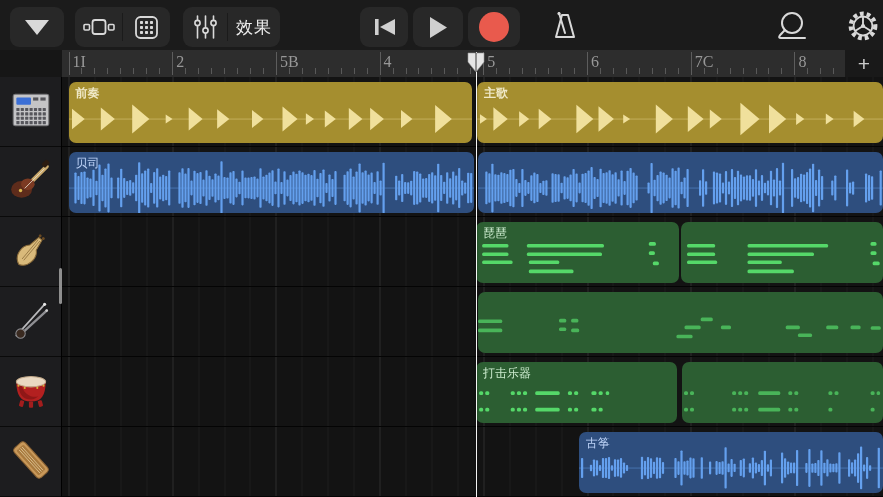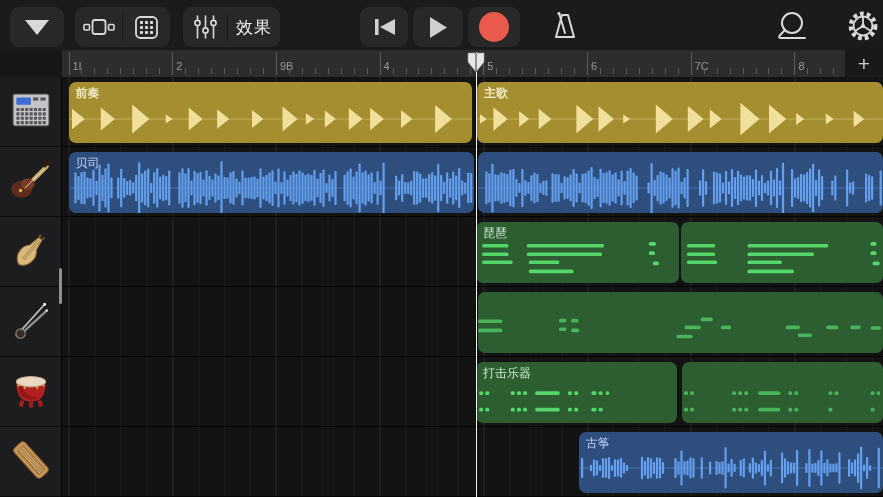--- a/index.html
+++ b/index.html
@@ -20,21 +20,21 @@
     background:transparent; border:none; color:#e3e3e3; height:100%;
     display:flex; align-items:center; justify-content:center; cursor:pointer;
   }
   .seg .divider { width:1px; background:#1b1b1b; margin:6px 0; }
   .effects-label { font-size:17px; color:#ececec; letter-spacing:1px; }
   .icon-btn { position:absolute; top:8px; background:transparent; border:none; cursor:pointer; display:flex; align-items:center; justify-content:center; }
   .rec-dot { width:30px; height:30px; border-radius:50%; display:block; }
   
   .ruler-left { position:absolute; left:0; top:50px; width:62px; height:27px; background:#161616; z-index:20; }
   .ruler { position:absolute; left:62px; top:50px; width:783px; height:27px; background:#2d2d2d; overflow:hidden; z-index:20; cursor:pointer; }
-  .ruler .bar-label { position:absolute; top:10px; font-size:11px; color:#989898; }
+  .ruler .bar-label { position:absolute; top:3px; font-size:16px; color:#989898;font-family:Liberation Serif, serif; }
   .ruler .bar-tick { position:absolute; top:2px; width:1px; height:23px; background:#5d5d5d; }
   .ruler .tick { position:absolute; bottom:3px; width:1px; height:6px; background:#595959; }
   .plus-zone { position:absolute; left:845px; top:50px; width:38px; height:27px; background:#191919; z-index:21; display:flex; align-items:center; justify-content:center; }
   .plus-zone button { background:transparent; border:none; color:#c9c9c9; font-size:21px; line-height:1; cursor:pointer; padding:0 6px; }
   
   .headers { position:absolute; left:0; top:77px; width:62px; height:420px; background:#1d1d1f; border-right:1px solid #000; z-index:10; }
   .hrow { position:relative; width:100%; height:70px; border-bottom:1px solid #0a0a0a; display:flex; align-items:center; justify-content:center; cursor:pointer; }
   .scroll-thumb { position:absolute; left:59px; top:268px; width:3px; height:36px; background:#8f8f8f; border-radius:2px; z-index:15; cursor:grab; }
   
   .timeline {
@@ -178,21 +178,21 @@
       <div class="bar-tick" style="left: 110.2px;"></div>
       <span class="bar-label" style="left: 114.2px;">2</span>
       <div class="tick" style="left: 123.162px;"></div>
       <div class="tick" style="left: 136.125px;"></div>
       <div class="tick" style="left: 149.088px;"></div>
       <div class="tick" style="left: 162.05px;"></div>
       <div class="tick" style="left: 175.012px;"></div>
       <div class="tick" style="left: 187.975px;"></div>
       <div class="tick" style="left: 200.938px;"></div>
       <div class="bar-tick" style="left: 213.9px;"></div>
-      <span class="bar-label" style="left: 217.9px;">9B</span>
+      <span class="bar-label" style="left: 217.9px;">5B</span>
       <div class="tick" style="left: 226.863px;"></div>
       <div class="tick" style="left: 239.825px;"></div>
       <div class="tick" style="left: 252.787px;"></div>
       <div class="tick" style="left: 265.75px;"></div>
       <div class="tick" style="left: 278.712px;"></div>
       <div class="tick" style="left: 291.675px;"></div>
       <div class="tick" style="left: 304.637px;"></div>
       <div class="bar-tick" style="left: 317.6px;"></div>
       <span class="bar-label" style="left: 321.6px;">4</span>
       <div class="tick" style="left: 330.562px;"></div>

